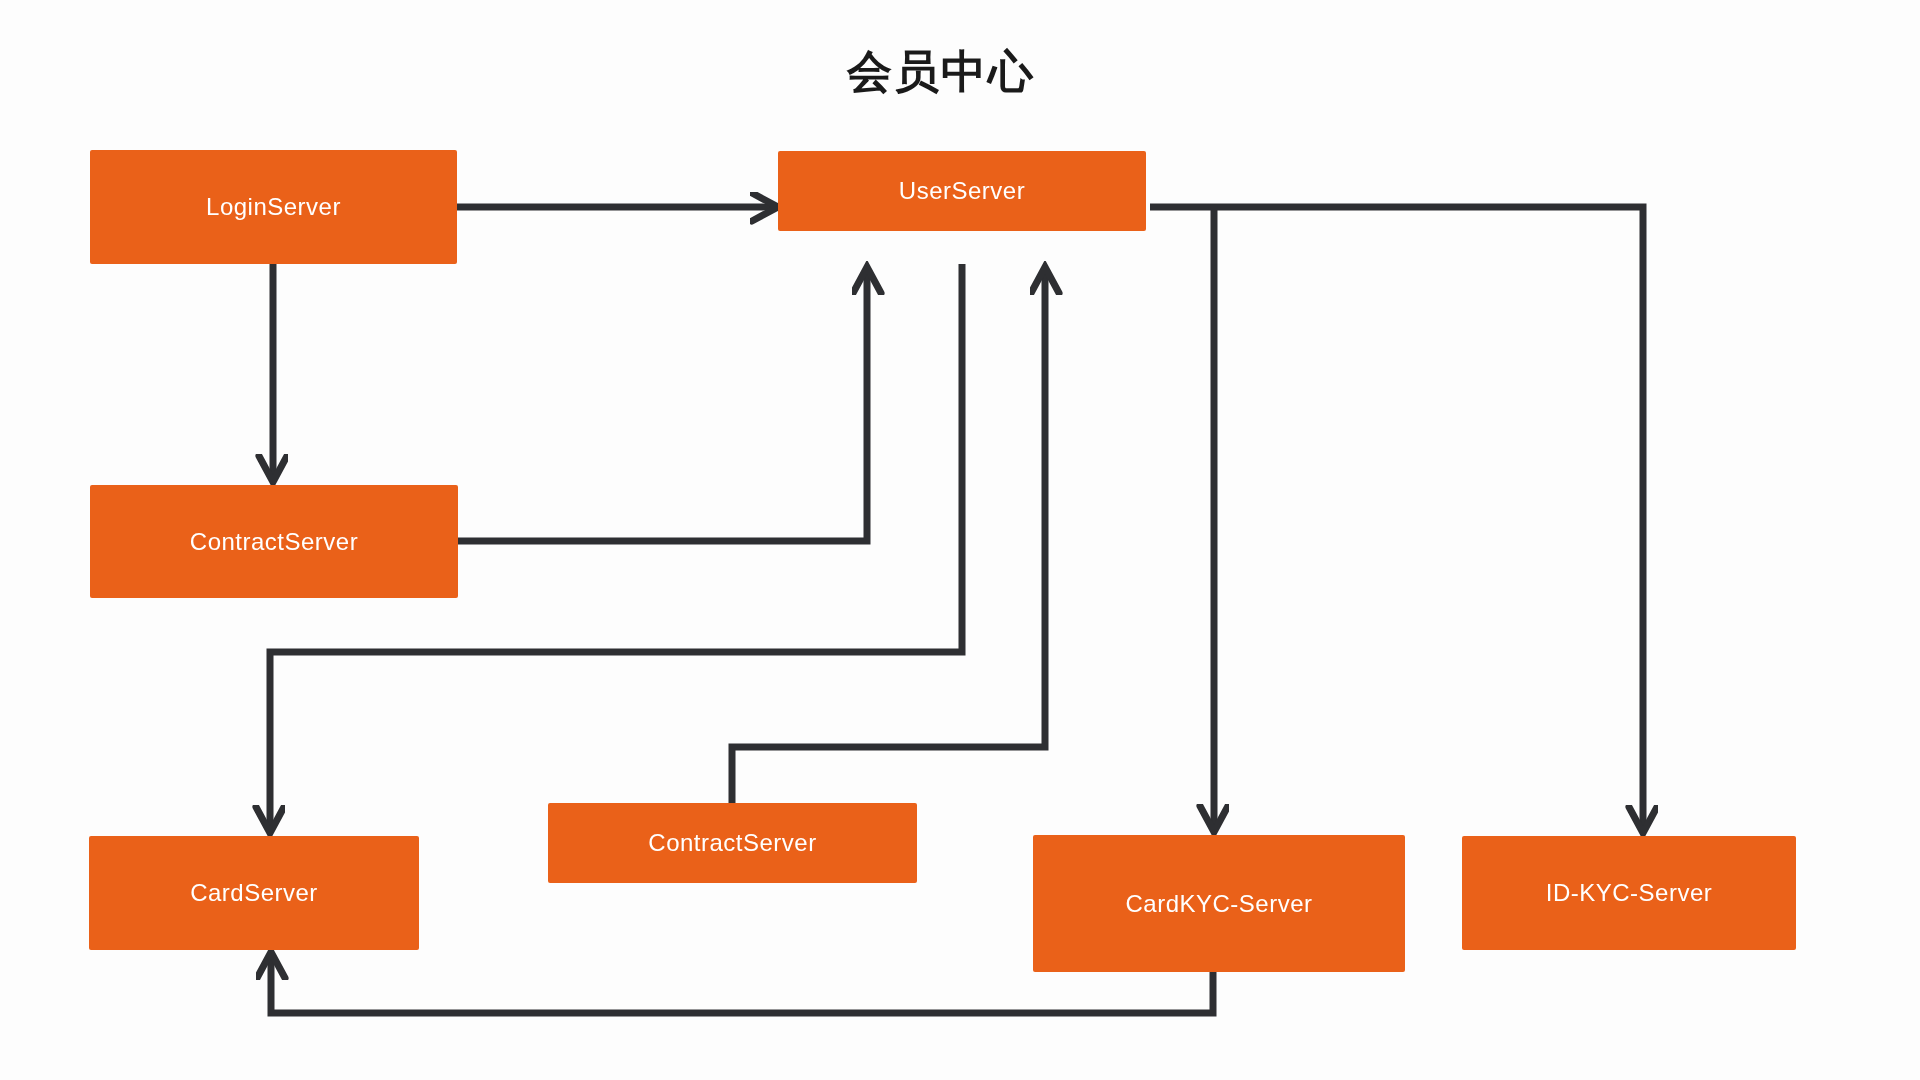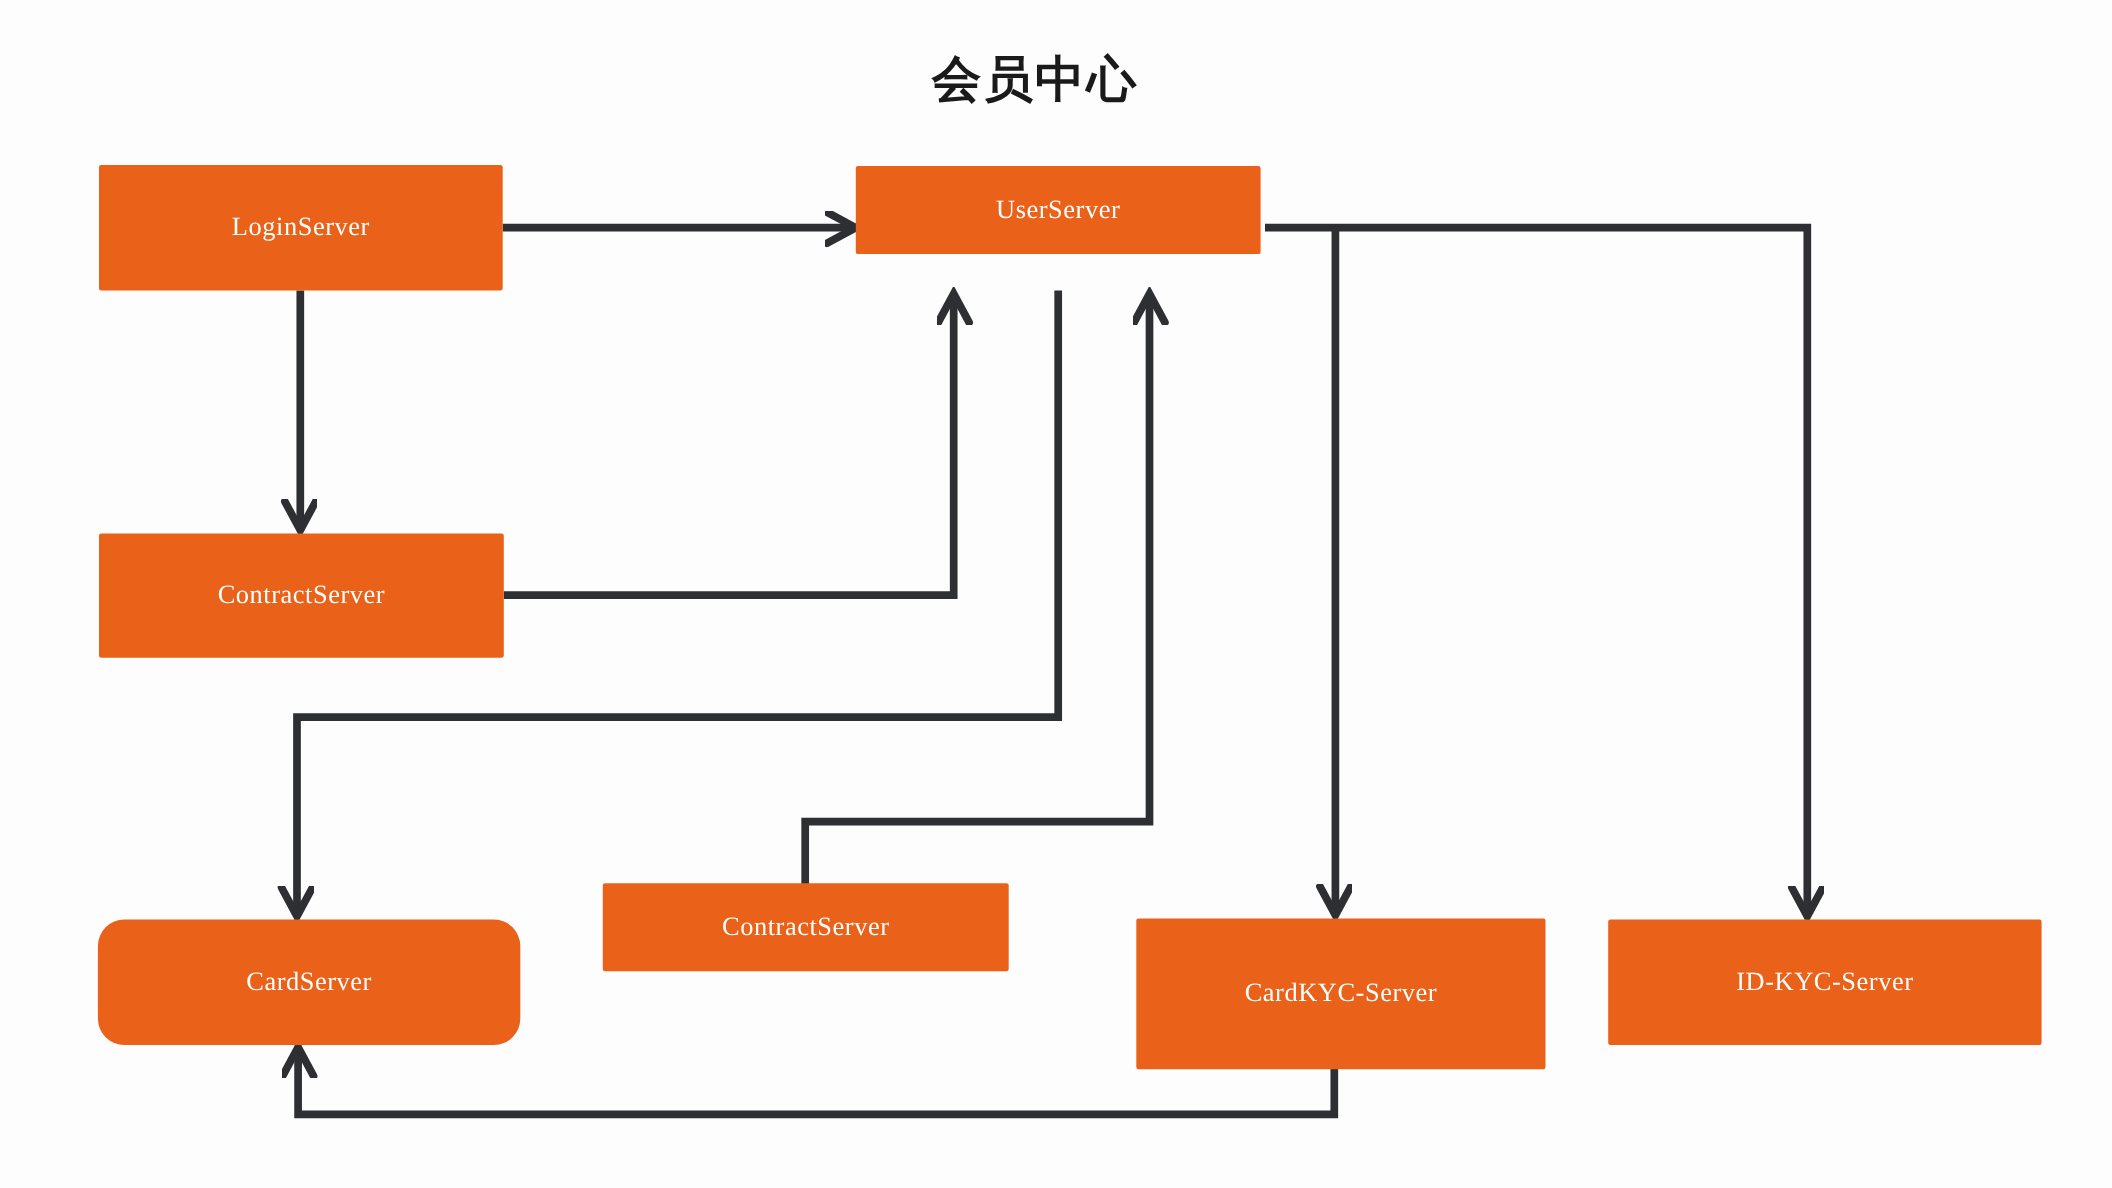--- a/index.html
+++ b/index.html
@@ -6,21 +6,21 @@
     margin: 0;
     padding: 0;
     background: #FDFDFD;
   }
   .canvas {
     position: relative;
     width: 1920px;
     height: 1080px;
     overflow: hidden;
     background: var(--bg, #FDFDFD);
-    font-family: Liberation Serif, serif;
+    font-family: Liberation Sans, sans-serif;
   }
   .diagram-title {
     position: absolute;
     top: 42px;
     left: 941px;
     transform: translateX(-50%);
     font-size: 45px;
     font-weight: 600;
     letter-spacing: 2px;
     color: var(--title-color, #1A1A1A);
@@ -85,27 +85,27 @@
   <div id="nodes-layer">
       <div class="node" style="left: 90px; top: 150px; width: 367px; height: 114px;">
         <span class="node-label">LoginServer</span>
       </div>
       <div class="node" style="left: 778px; top: 151px; width: 368px; height: 80px;">
         <span class="node-label">UserServer</span>
       </div>
       <div class="node" style="left: 90px; top: 485px; width: 368px; height: 113px;">
         <span class="node-label">ContractServer</span>
       </div>
-      <div class="node" style="left: 89px; top: 836px; width: 384px; height: 114px; border-radius: 24px;">
+      <div class="node" style="left: 89px; top: 836px; width: 330px; height: 114px;">
         <span class="node-label">CardServer</span>
       </div>
       <div class="node" style="left: 548px; top: 803px; width: 369px; height: 80px;">
         <span class="node-label">ContractServer</span>
       </div>
       <div class="node" style="left: 1033px; top: 835px; width: 372px; height: 137px;">
         <span class="node-label">CardKYC-Server</span>
       </div>
-      <div class="node" style="left: 1462px; top: 836px; width: 394px; height: 114px;">
+      <div class="node" style="left: 1462px; top: 836px; width: 334px; height: 114px;">
         <span class="node-label">ID-KYC-Server</span>
       </div>
     </div>
 
 </div>
 
 </body></html>

